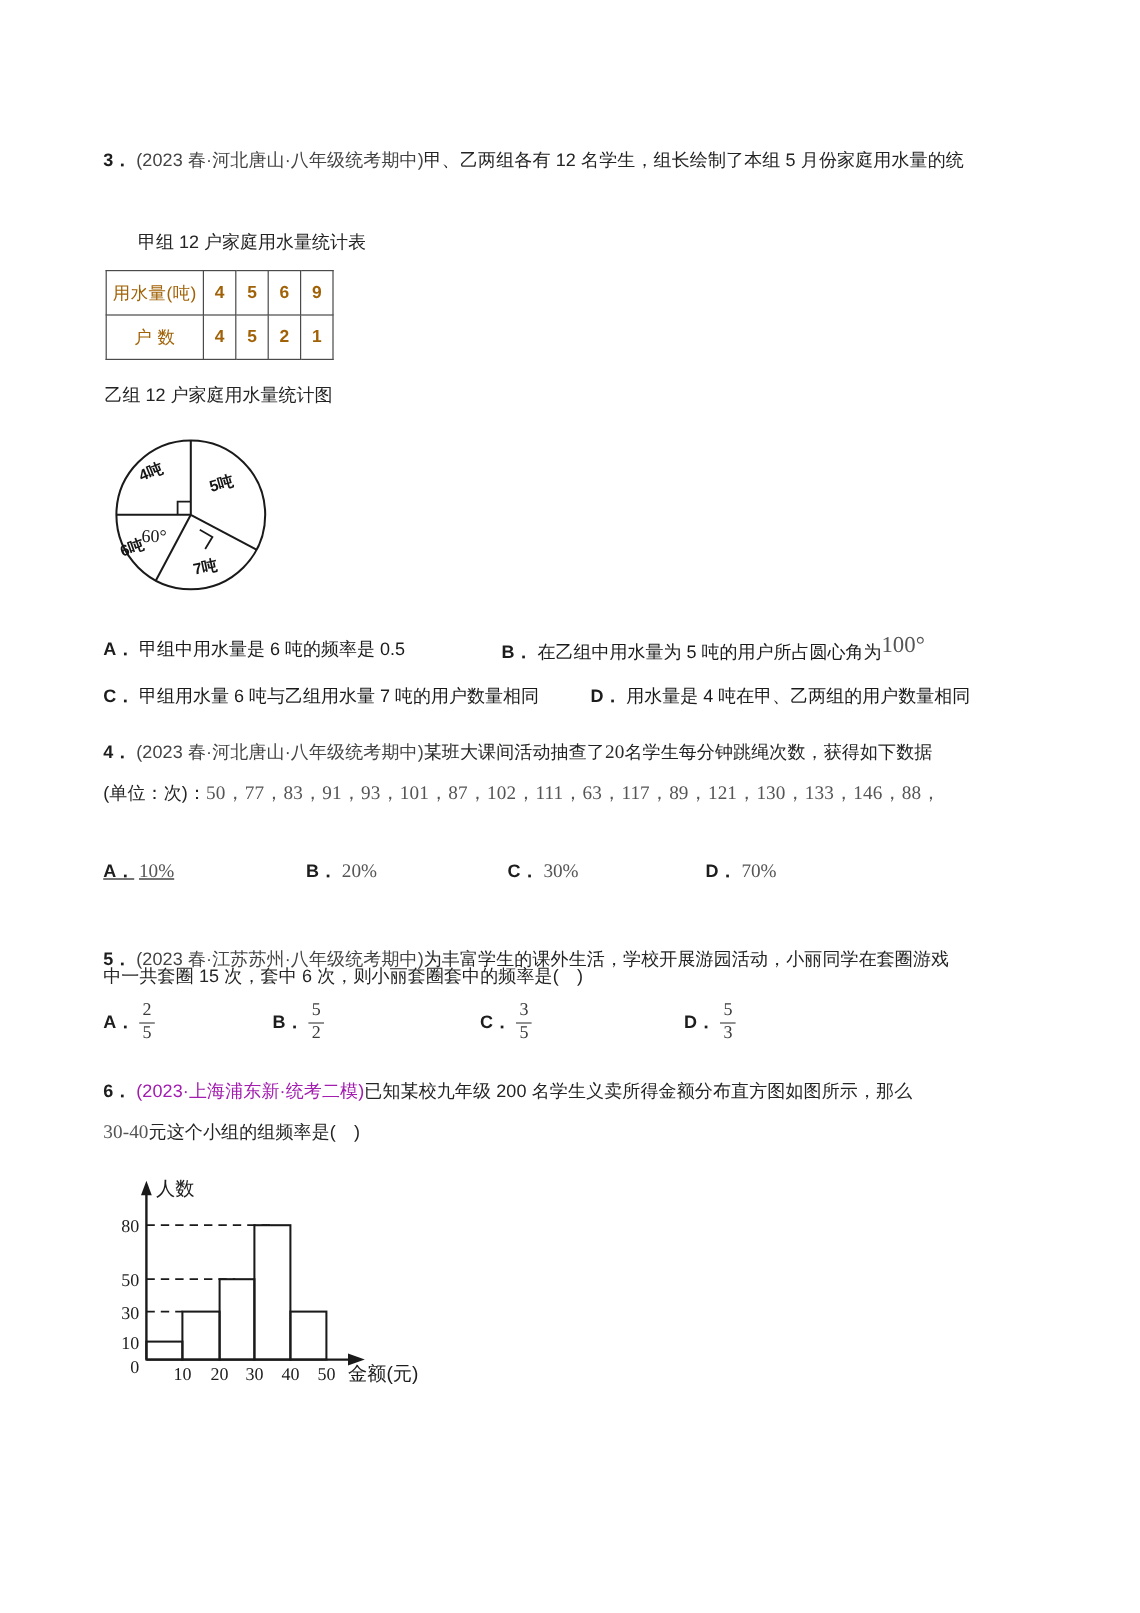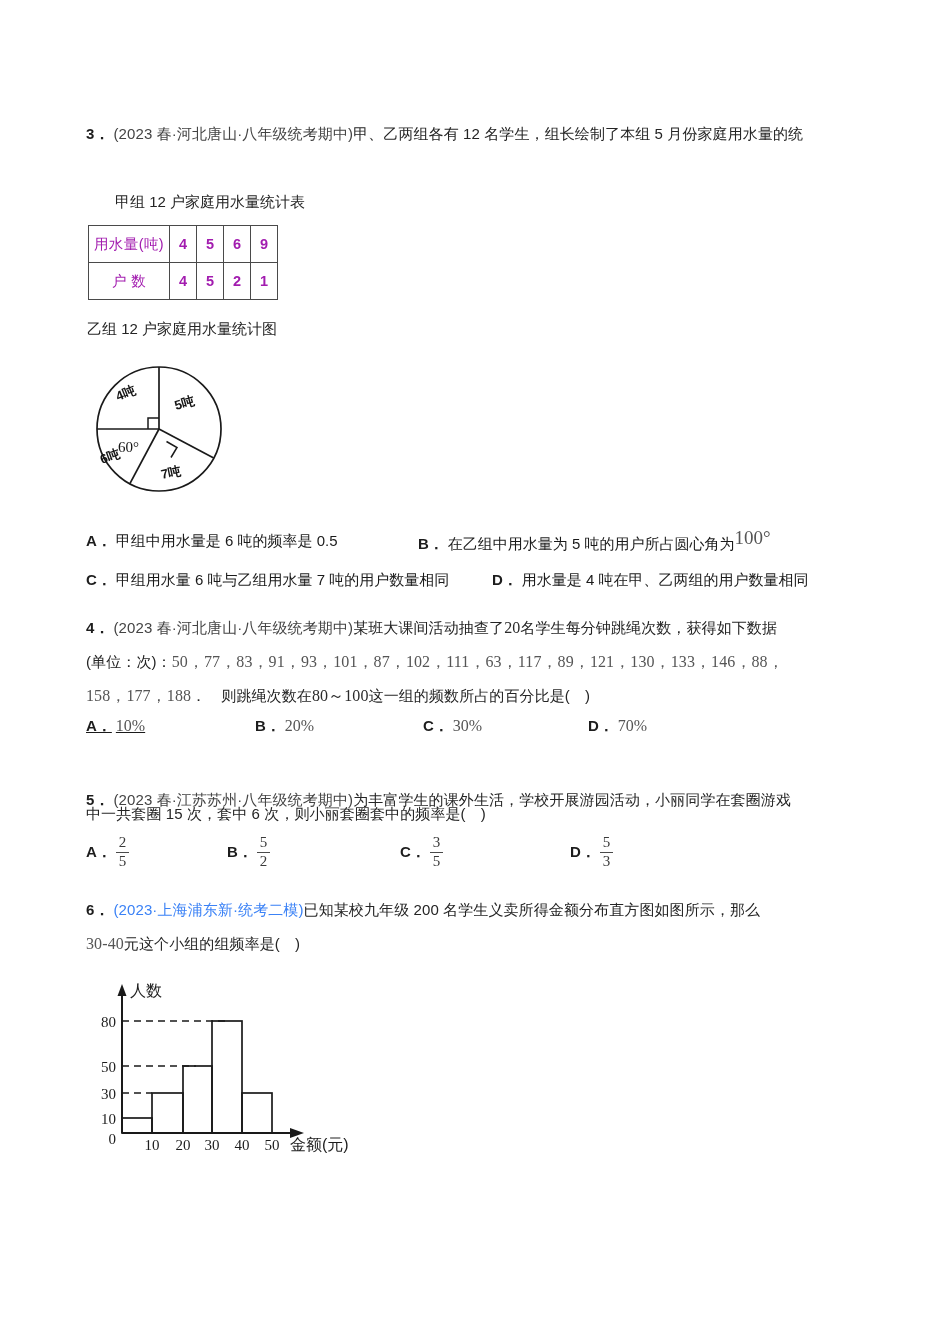--- a/index.html
+++ b/index.html
@@ -61,21 +61,21 @@
   .watertable {
     position: absolute;
     border-collapse: collapse;
     table-layout: fixed;
   }
   .watertable td {
     border: 1.3px solid #4a4a4a;
     text-align: center;
     font-family: "Liberation Sans", "DejaVu Sans", sans-serif;
     font-size: 14.5px;
-    color: #a21caf;
+    color: #a16207;
     height: 36px;
     padding: 0;
     margin-left: 20px;
   }
   .watertable td.head {
     width: 80px;
     letter-spacing: 0.4px;
   }
   .watertable td.cell {
     width: 26px;
@@ -211,23 +211,20 @@
 
   <div class="qline" style="left:86px; top:611px;">
     <span class="lbl">4</span><span class="lbl">．</span>
     <span class="cjk" style="color:#444;">(2023 春·河北唐山·八年级统考期中)</span><span class="cjk">某班大课间活动抽查了</span><span class="num-serif-dk">20</span><span class="cjk">名学生每分钟跳绳次数，获得如下数据</span>
   </div>
 
   <div class="qline" style="left:86px; top:645px;">
     <span class="cjk">(单位：次)：</span><span class="num-serif" id="q4d1">50，77，83，91，93，101，87，102，111，63，117，89，121，130，133，146，88，</span>
   </div>
 
-  <div class="qline" style="left:86px; top:679px;">
-    <span class="num-serif" id="q4d2">158，177，188</span><span class="cjk">．　则跳绳次数在</span><span class="num-serif-dk">80～100</span><span class="cjk">这一组的频数所占的百分比是(　)</span>
-  </div>
 
   <div class="opt" style="left:86px; top:717px;text-decoration:underline;">
     <span class="tag">A．</span><span class="num-serif">10%</span>
   </div>
   <div class="opt" style="left:255px; top:717px;">
     <span class="tag">B．</span><span class="num-serif">20%</span>
   </div>
   <div class="opt" style="left:423px; top:717px;">
     <span class="tag">C．</span><span class="num-serif">30%</span>
   </div>
@@ -251,21 +248,21 @@
   </div>
   <div class="opt" style="left:400px; top:836px;">
     <span class="tag">C．</span><span class="frac"><span class="top">3</span><span class="bot">5</span></span>
   </div>
   <div class="opt" style="left:570px; top:836px;">
     <span class="tag">D．</span><span class="frac"><span class="top">5</span><span class="bot">3</span></span>
   </div>
 
   <div class="qline" style="left:86px; top:893px;">
     <span class="lbl">6</span><span class="lbl">．</span>
-    <span class="cjk" style="color:#3b82f6;">(2023·上海浦东新·统考二模)</span><span class="cjk">已知某校九年级 200 名学生义卖所得金额分布直方图如图所示，那么</span>
+    <span class="cjk" style="color:#a21caf;">(2023·上海浦东新·统考二模)</span><span class="cjk">已知某校九年级 200 名学生义卖所得金额分布直方图如图所示，那么</span>
   </div>
   <div class="qline" style="left:86px; top:927px;">
     <span class="num-serif">30-40</span><span class="cjk">元这个小组的组频率是(　)</span>
   </div>
 
   <div class="figure" style="left:92px; top:978px;">
     <svg width="290" height="175" viewBox="0 0 290 175">
 
       <line x1="30" y1="155" x2="30" y2="14" stroke="#1a1a1a" stroke-width="2"></line>
       <polygon points="30,6 25.5,18 34.5,18" fill="#1a1a1a"></polygon>

